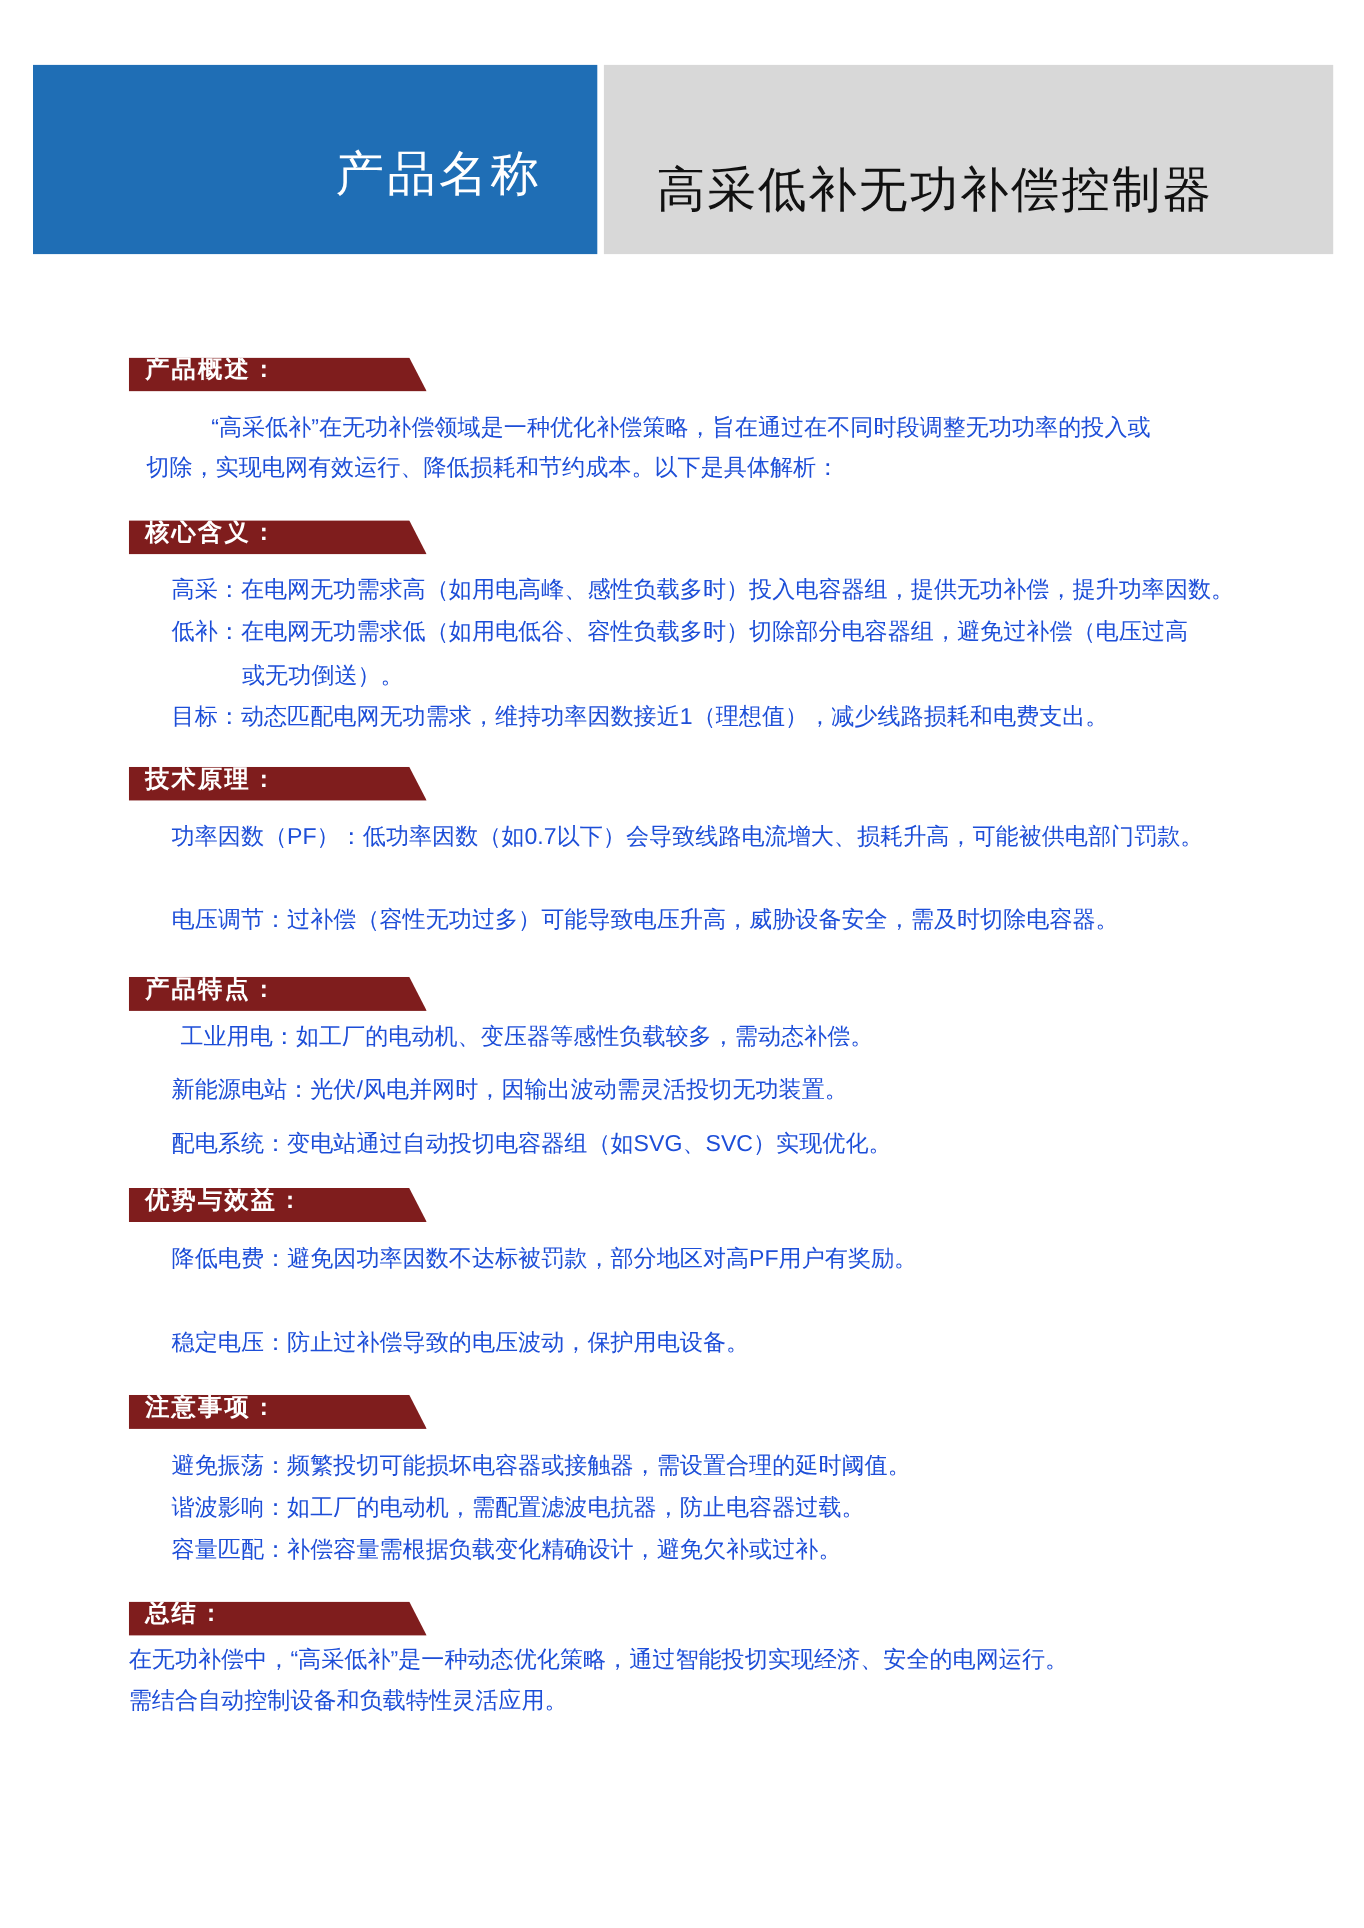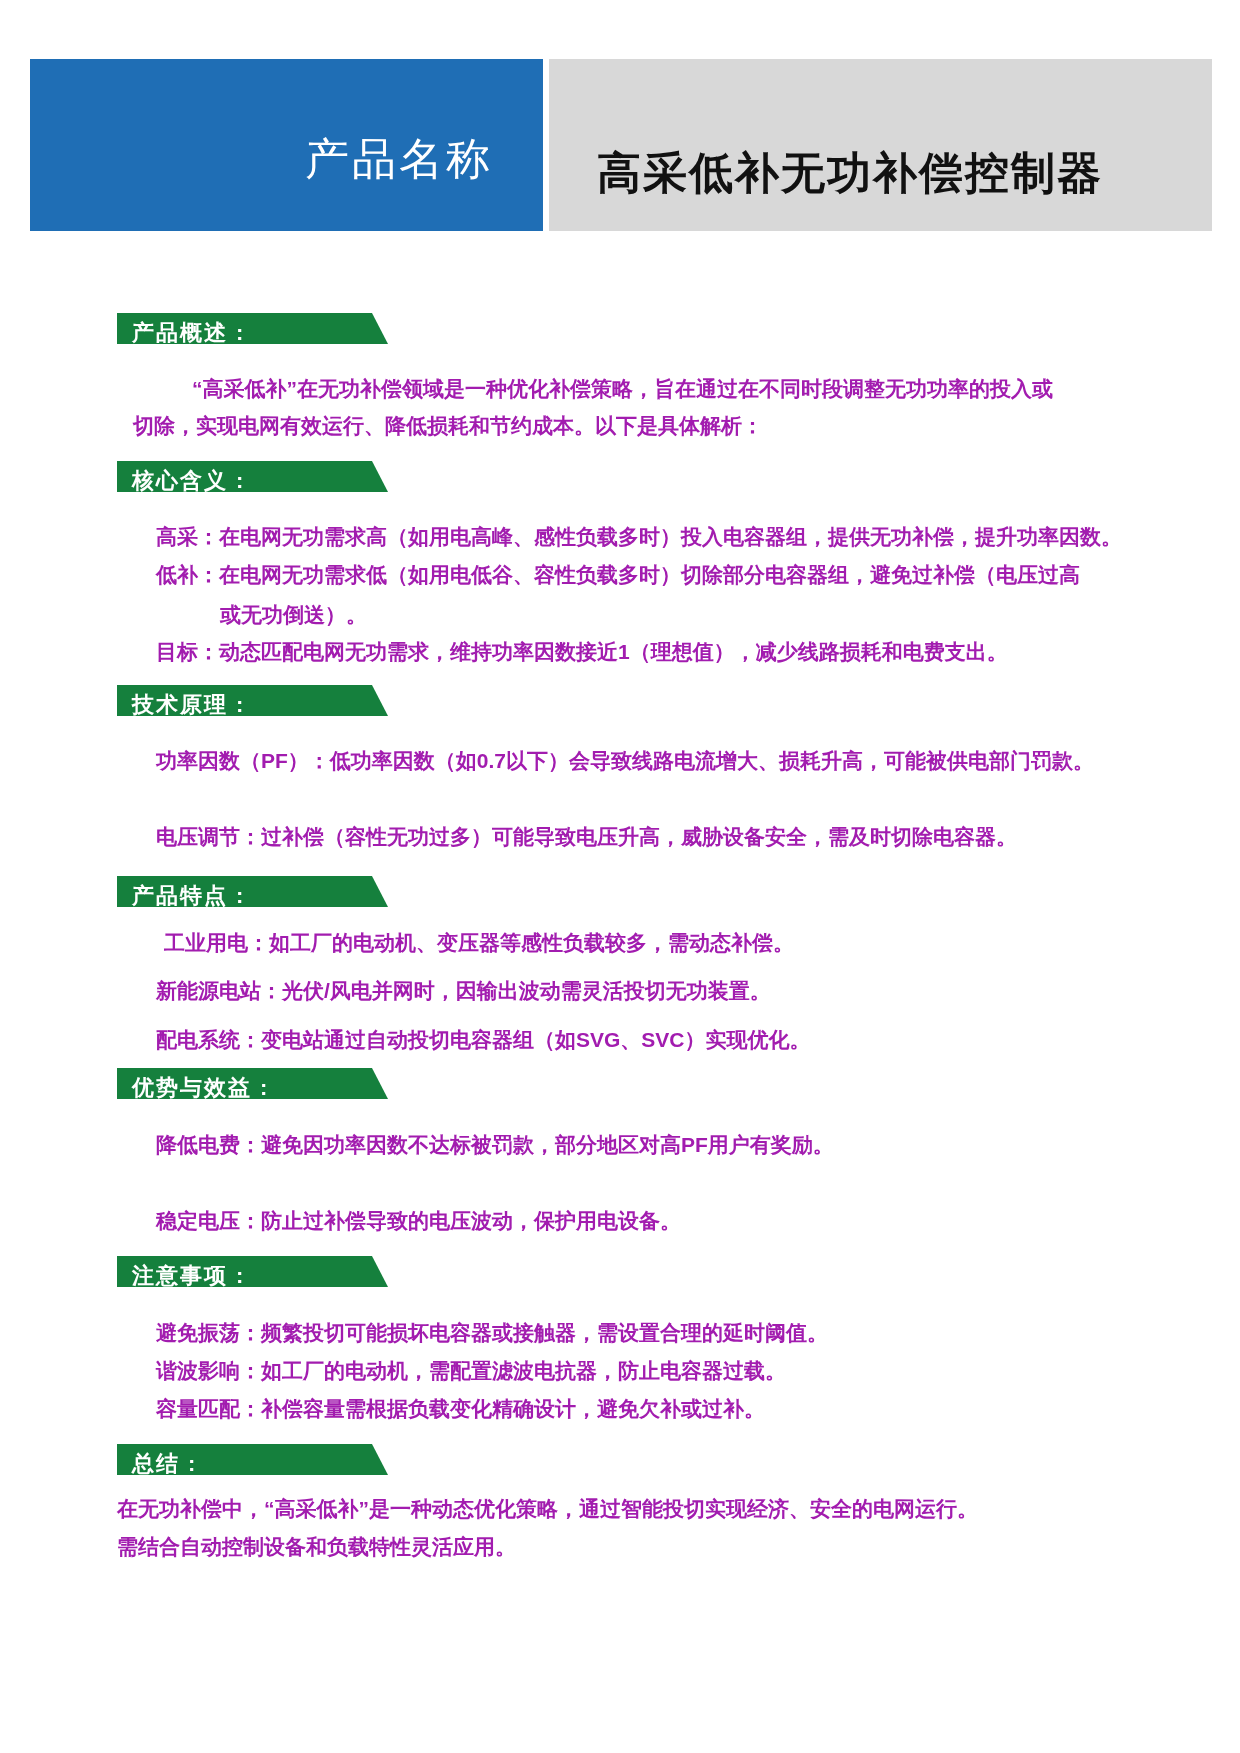--- a/index.html
+++ b/index.html
@@ -23,40 +23,40 @@
     color:#ffffff;font-size:44px;font-weight:500;letter-spacing:3px;line-height:1;
     white-space:nowrap;
   }
   .hdr-right{
     position:absolute;left:549px;top:59px;width:663px;height:172px;
     background:#d8d8d8;
     display:flex;align-items:center;justify-content:flex-start;
     box-sizing:border-box;padding-left:48px;padding-top:56px;
   }
   .hdr-title{
-    color:#111111;font-size:44px;font-weight:bold;letter-spacing:2px;line-height:1;
+    color:#111111;font-size:44px;font-weight:normal;letter-spacing:2px;line-height:1;
     white-space:nowrap;
   }
   
   .banner{
     position:absolute;left:117px;width:271px;height:31px;
-    background:#15803d;
+    background:#7f1d1d;
     clip-path:polygon(0 0, calc(100% - 16px) 0, 100% 100%, 0 100%);
-    display:flex;align-items:flex-end;
-    box-sizing:border-box;padding-left:15px;
+    display:flex;align-items:flex-start;
+    box-sizing:border-box;padding-left:15px;margin-top:12px;
   }
   .banner-text{
     color:#ffffff;font-size:22px;font-weight:bold;letter-spacing:2px;line-height:1;
     white-space:nowrap;
   }
   
   .line{
     position:absolute;
-    font-size:21px;font-weight:700;line-height:30px;
-    white-space:nowrap;color:#a21caf;
+    font-size:21px;font-weight:400;line-height:30px;
+    white-space:nowrap;color:#1d4ed8;
   }
 </style>
 </head>
 <body>
 
 <div class="page">
 
   <div class="hdr-left">
     <span class="hdr-label">产品名称</span>
   </div>

